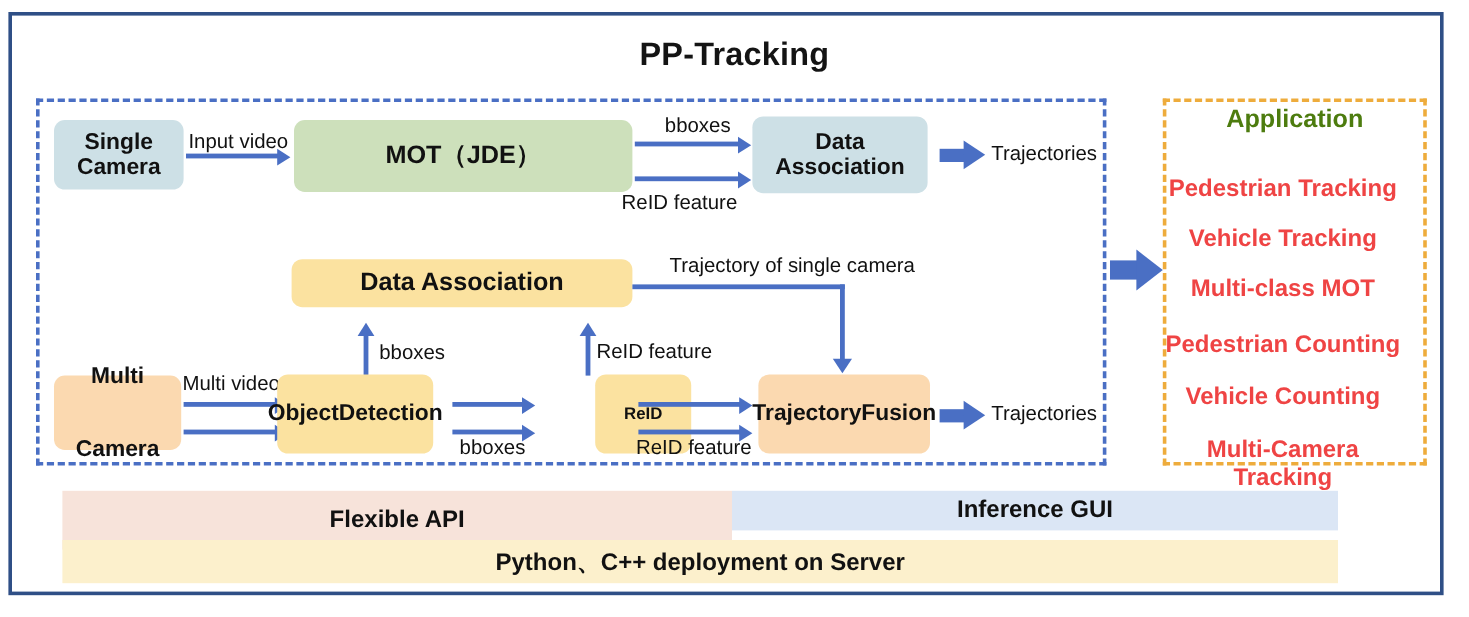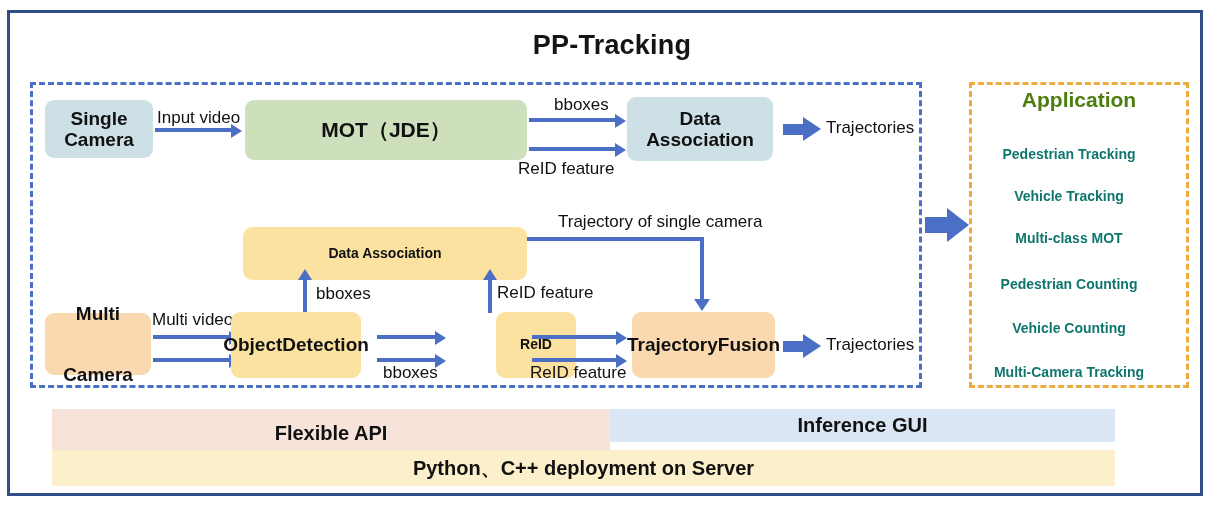--- a/index.html
+++ b/index.html
@@ -32,21 +32,21 @@
 
   .fat-arrow{position:absolute;}
   .fat-arrow .shaft{position:absolute;left:0;top:7px;width:22px;height:11px;background:#4a6fc4;}
   .fat-arrow .tip{position:absolute;left:20px;top:0;width:0;height:0;border-top:12px solid transparent;border-bottom:12px solid transparent;border-left:18px solid #4a6fc4;}
 
   .big-arrow{position:absolute;left:925px;top:208px;width:44px;height:34px;}
   .big-arrow .shaft{position:absolute;left:0;top:9px;width:24px;height:16px;background:#4a6fc4;}
   .big-arrow .tip{position:absolute;left:22px;top:0;width:0;height:0;border-top:17px solid transparent;border-bottom:17px solid transparent;border-left:22px solid #4a6fc4;}
 
   .app-title{position:absolute;left:969px;top:88px;width:220px;text-align:center;font-size:21px;font-weight:bold;color:#4d7c0f;}
-  .app-item{position:absolute;width:200px;left:969px;text-align:center;font-size:14px;font-weight:bold;color:#0f766e;}
+  .app-item{position:absolute;width:200px;left:969px;text-align:center;font-size:20px;font-weight:bold;color:#ef4444;}
 
   .bar{position:absolute;box-sizing:border-box;display:flex;align-items:center;justify-content:center;font-size:20px;font-weight:bold;color:#111;}
   .bar-api{background:#f7e3da;}
   .bar-gui{background:#dbe6f5;}
   .bar-deploy{background:#fcf0cc;}
 </style>
 </head>
 <body>
 
 <div id="stage">
@@ -82,21 +82,21 @@
     <span>Data</span>
     <span>Association</span>
   </div>
 
   <div class="fat-arrow" style="left:783px;top:117px;width:40px;height:24px;">
     <div class="shaft"></div>
       <div class="tip"></div>
   </div>
   <div class="lbl" style="left:826px;top:118px;">Trajectories</div>
 
-  <div class="node n-yellow" style="left:243px;top:227px;width:284px;height:53px;font-size:14px;">
+  <div class="node n-yellow" style="left:243px;top:216px;width:284px;height:40px;font-size:21px;">
     <span>Data Association</span>
   </div>
 
   <div class="lbl" style="left:558px;top:212px;">Trajectory of single camera</div>
   <div class="arrow-line arrow-h" style="left:527px;top:237px;width:177px;"></div>
   <div class="arrow-line arrow-v" style="left:700px;top:237px;height:64px;"></div>
   <div class="head-d" style="left:694px;top:299px;"></div>
 
   <div class="arrow-line arrow-v" style="left:303px;top:280px;height:33px;"></div>
   <div class="head-u" style="left:298px;top:269px;"></div>

